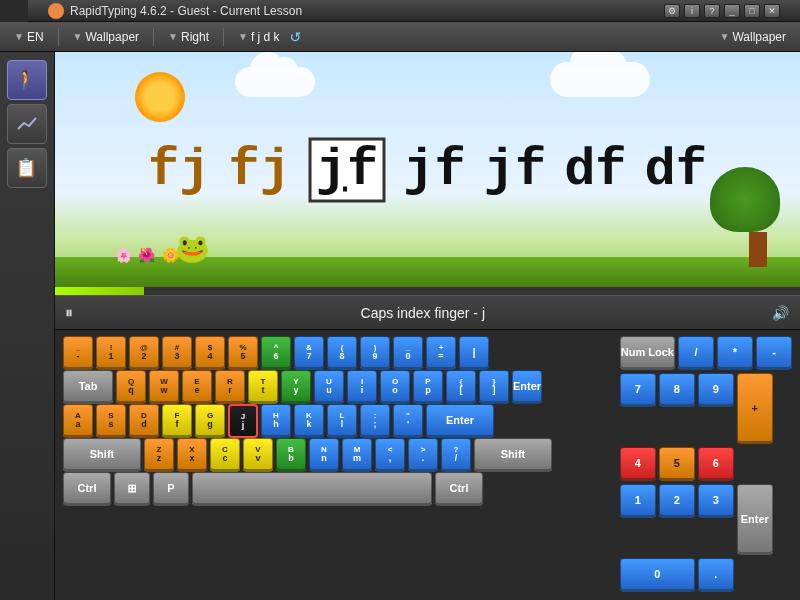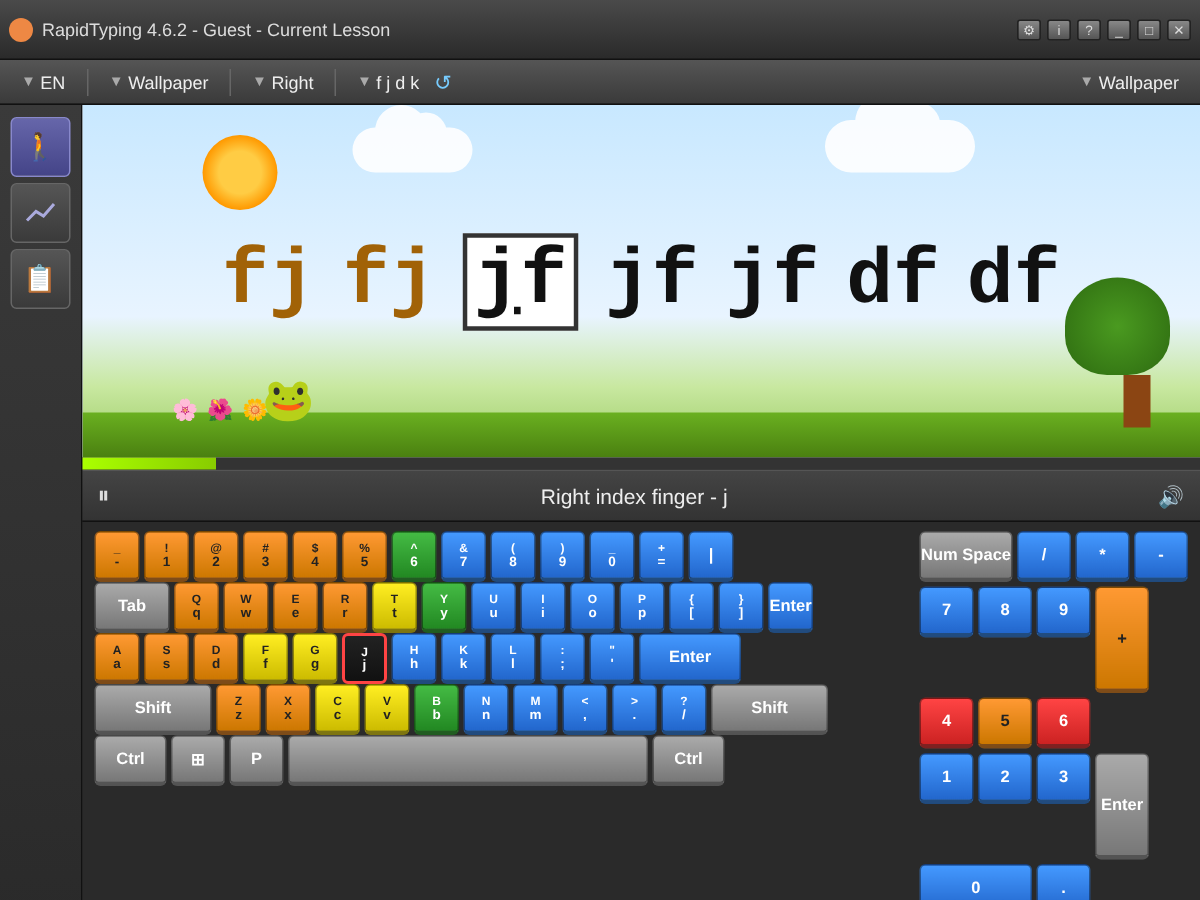--- a/index.html
+++ b/index.html
@@ -7,27 +7,28 @@
       width: 800px;
       height: 600px;
       overflow: hidden;
       font-family: Arial, sans-serif;
       background: #2a2a2a;
     }
 
     
     .title-bar {
       background: linear-gradient(to bottom, #4a4a4a, #2a2a2a);
-      height: 40px;
-      display: flex;
-      align-items: center;
-      padding: 0 6px;
+      height: 22px;
+      display: flex;
+      align-items: center;
+      padding: 0 20px;
       color: #ddd;
       font-size: 12px;
       border-bottom: 1px solid #111;
+      margin-left: 28px;
     }
     .title-bar-icon {
       width: 16px;
       height: 16px;
       background: #e84;
       border-radius: 50%;
       margin-right: 6px;
     }
     .title-bar-text {
       flex: 1;
@@ -415,21 +416,21 @@
         <span class="char-black">df</span>
       </div>
     </div>
 
     <div class="progress-area">
       <div class="progress-bar" style="width:12%"></div>
     </div>
 
     <div class="controls-bar">
       <span class="play-btn">⏸</span>
-      <span class="controls-text">Right index finger - j</span>
+      <span class="controls-text">Caps index finger - j</span>
       <span class="volume-icon">🔊</span>
     </div>
 
     <div class="keyboard-area">
       <div class="keyboard-main-wrapper">
         <div class="keyboard-main">
 
           <div class="key-row">
             <div class="key key-orange">
                 <span class="top-char">_</span>
@@ -653,21 +654,21 @@
             <div class="key key-gray key-space"></div>
             <div class="key key-gray key-ctrl">
                 <span class="big-char">Ctrl</span>
               </div>
           </div>
         </div>
 
         <div class="numpad">
           <div class="numpad-row">
             <div class="key key-gray key-numpad">
-                <span class="big-char">Num Space</span>
+                <span class="big-char">Num Lock</span>
               </div>
             <div class="key key-blue key-numpad">
                 <span class="big-char">/</span>
               </div>
             <div class="key key-blue key-numpad">
                 <span class="big-char">*</span>
               </div>
             <div class="key key-blue key-numpad">
                 <span class="big-char">-</span>
               </div>

